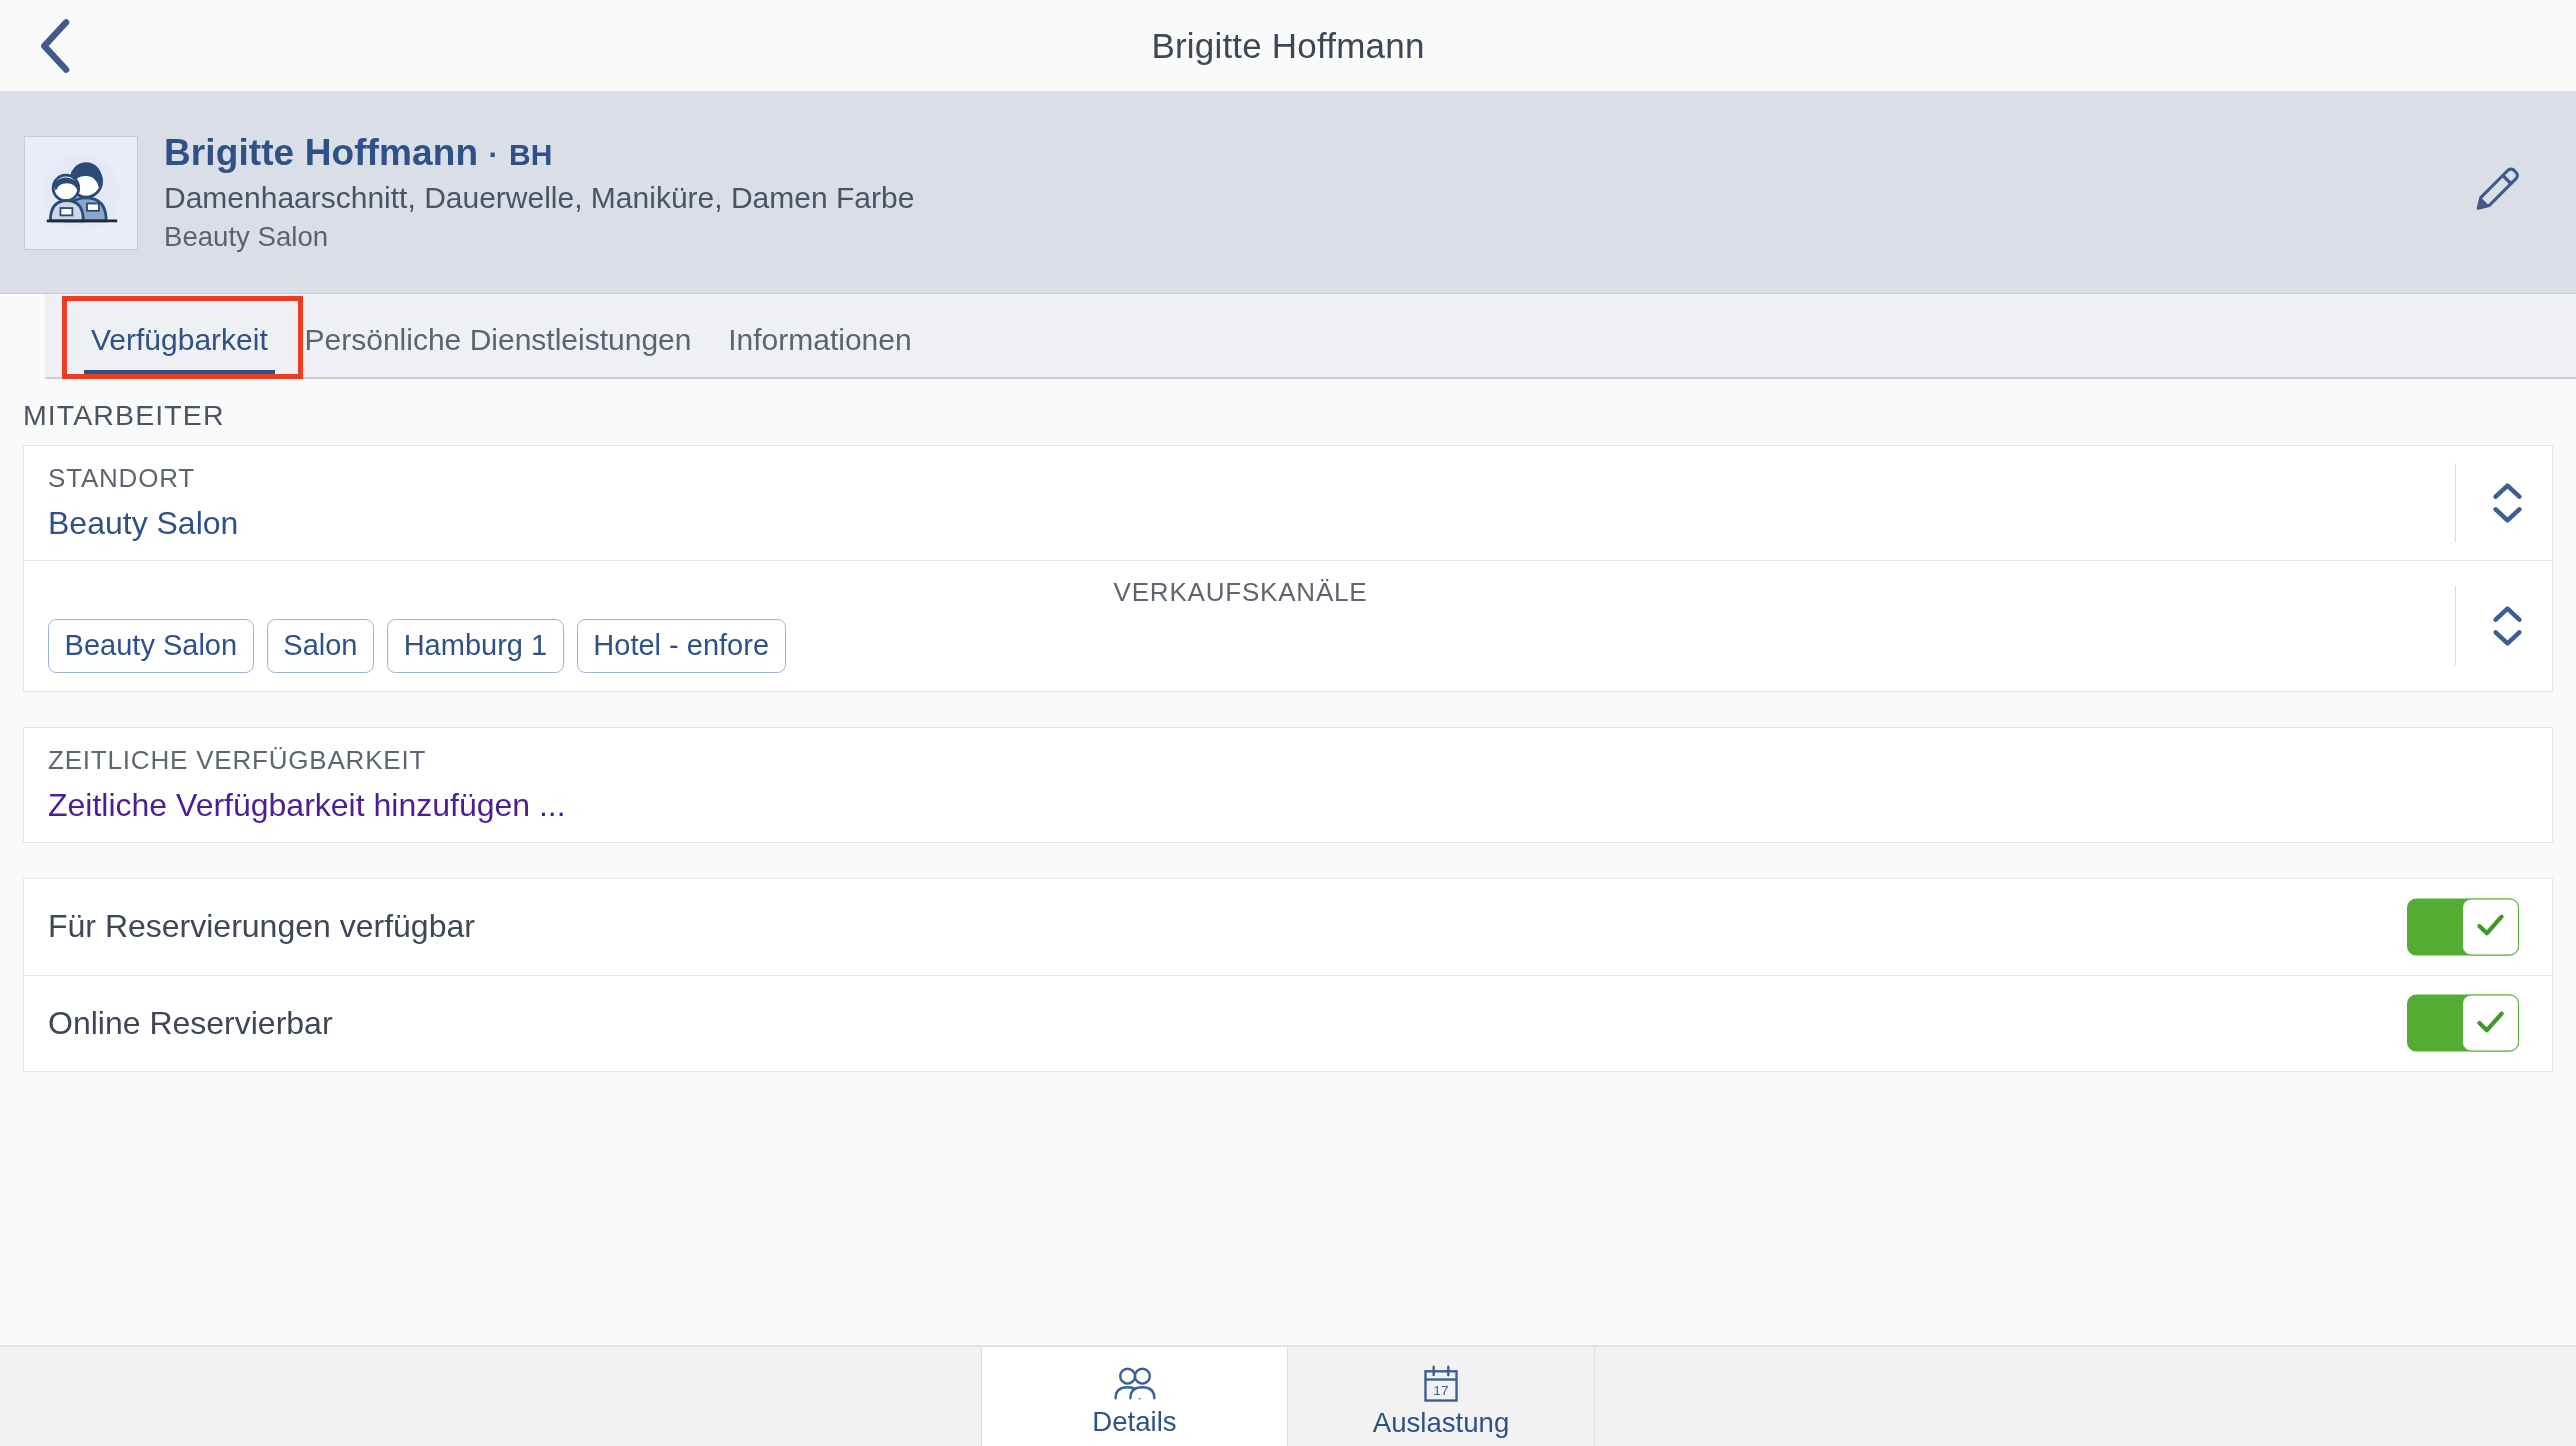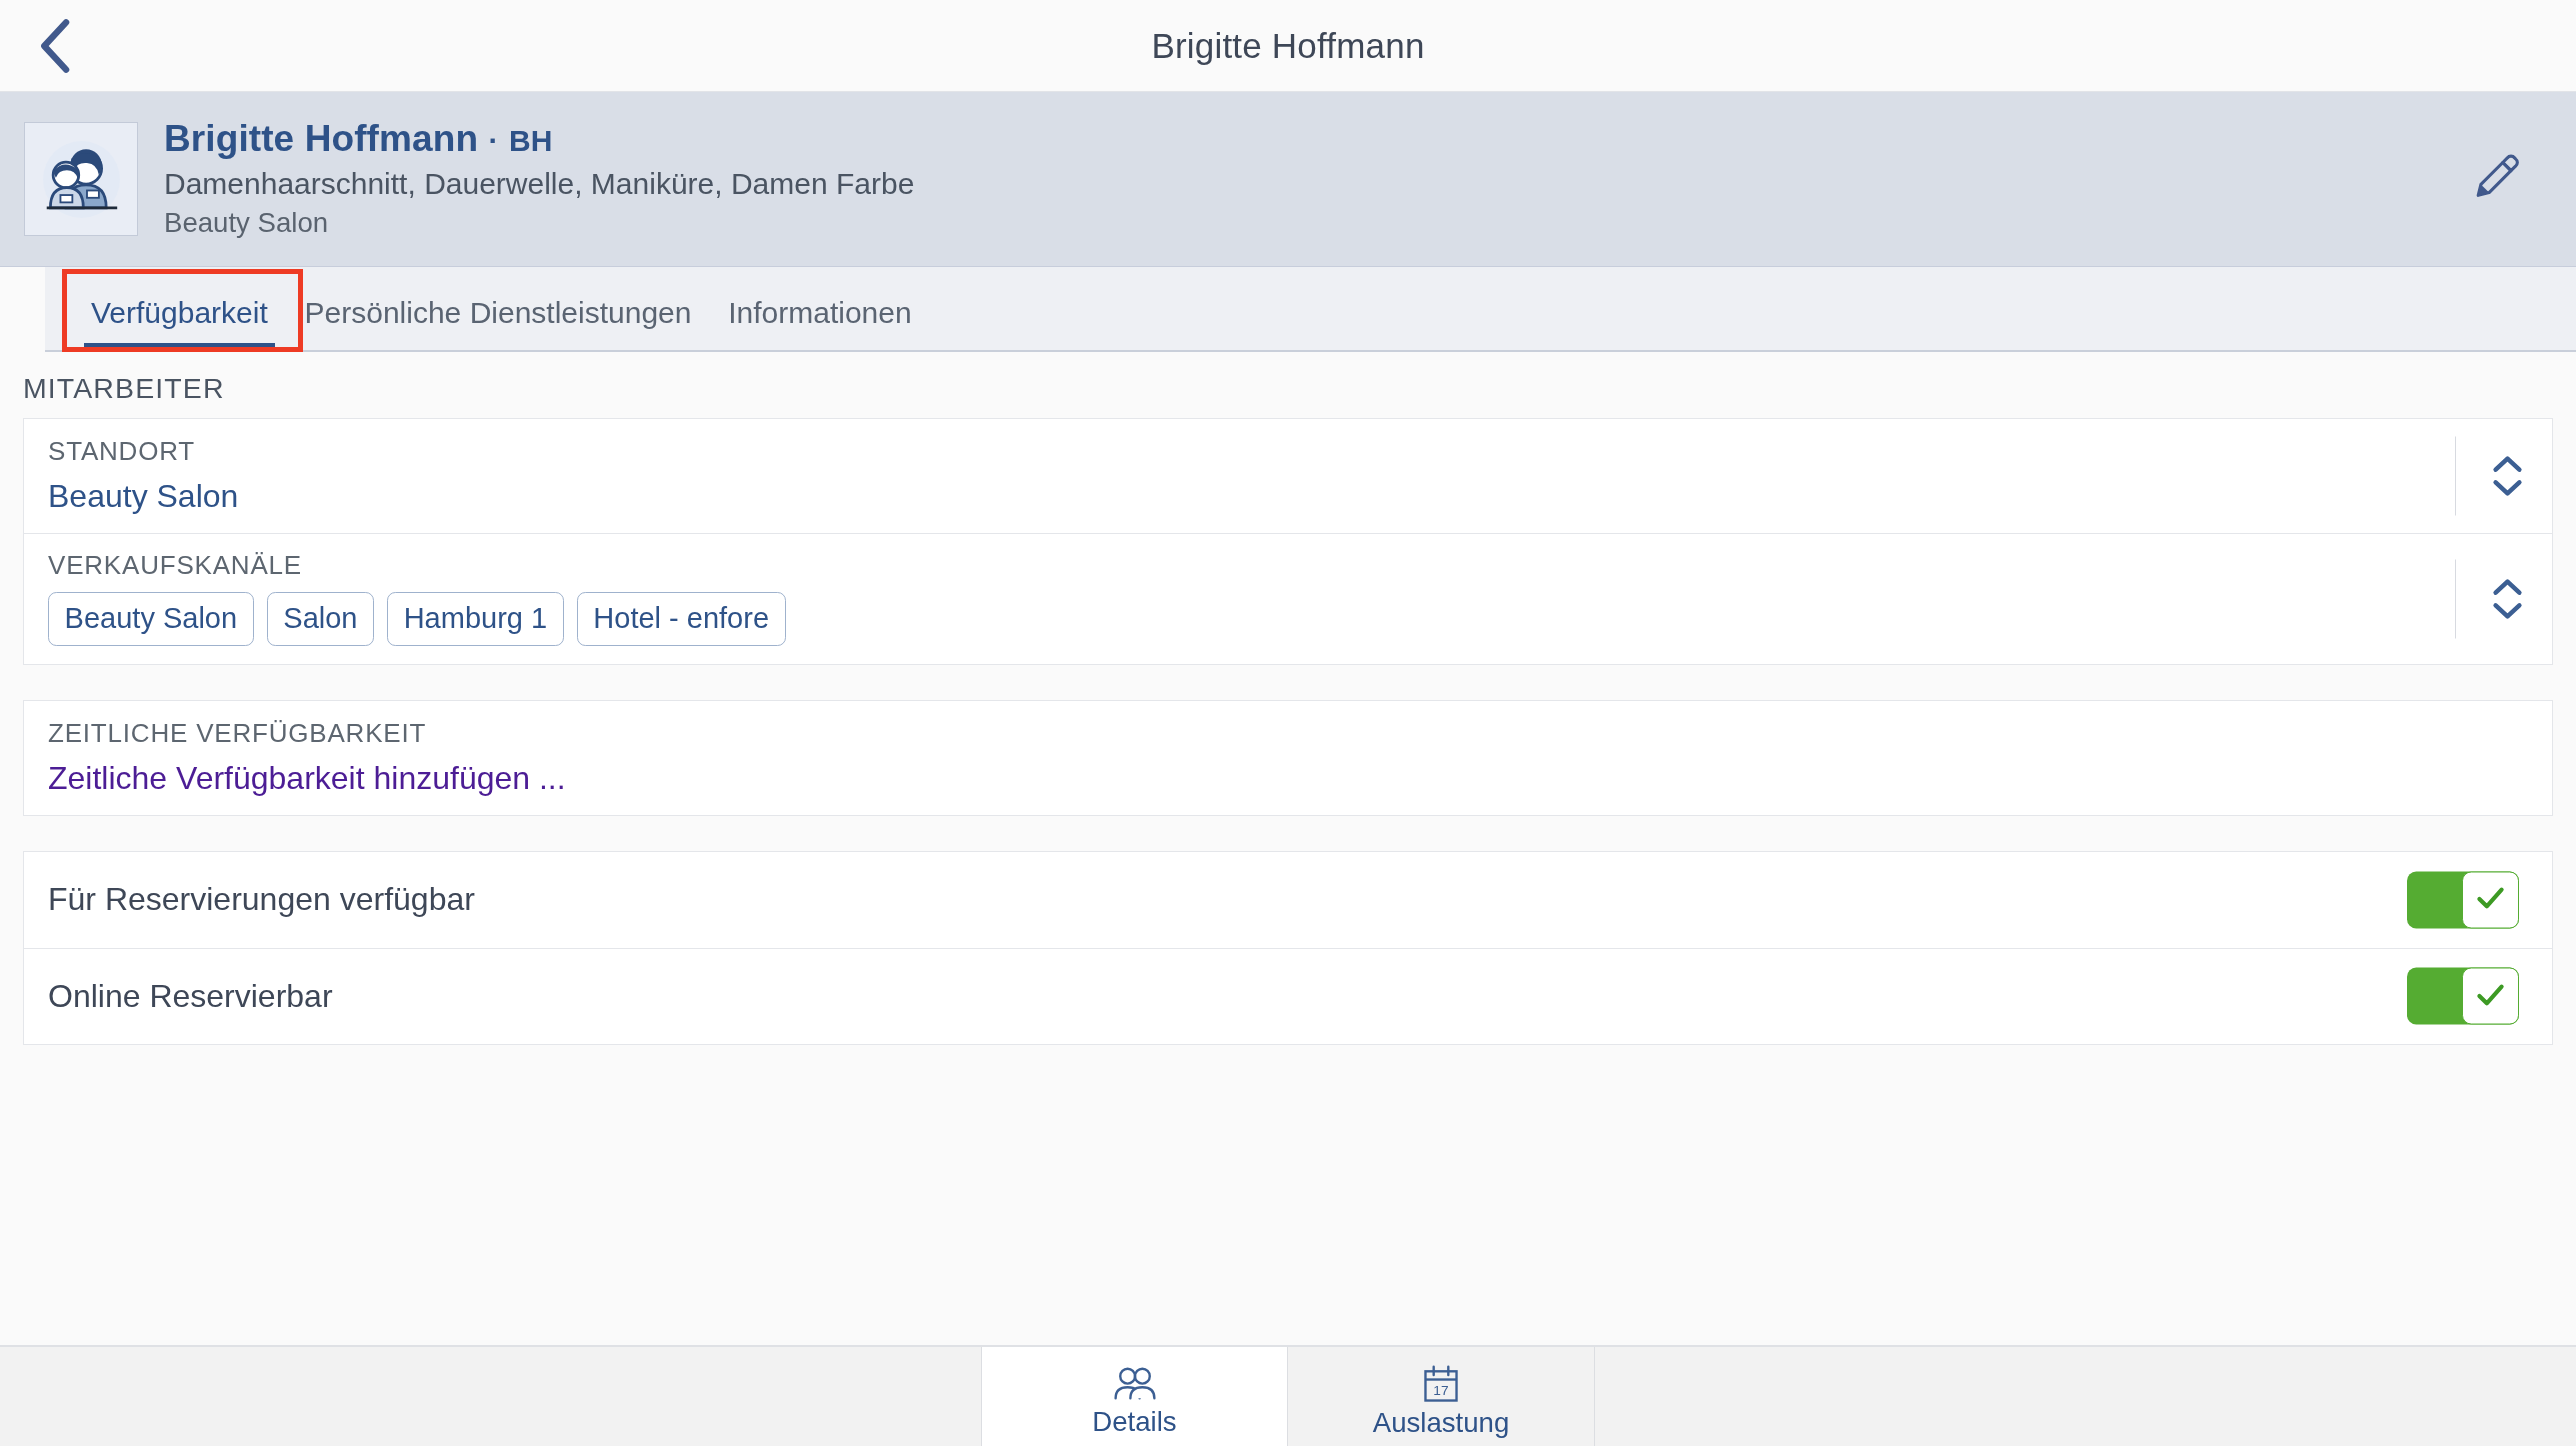--- a/index.html
+++ b/index.html
@@ -28,21 +28,21 @@
   .back-btn svg { display: block; }
   .titlebar-title {
     width: 100%; text-align: center;
     font-size: 35px; color: #3e4757; font-weight: 400;
     letter-spacing: 0.2px;
   }
 
   
   .profile {
     position: relative;
-    height: 175px;
+    height: 202px;
     background: #d9dee7;
     border-bottom: 1.8px solid #c7cddb;
     display: flex; align-items: center;
     padding-left: 24px;
   }
   .avatar {
     width: 114px; height: 114px;
     background: #e9edf5;
     border: 1.8px solid #c3cad8;
     display: flex; align-items: center; justify-content: center;
@@ -113,21 +113,21 @@
     padding: 20px 0 13px 0;
   }
 
   .card-group { background: #ffffff; border: 1.8px solid #e4e6ea; }
   .card-group + .spacer { height: 35px; }
 
   .field {
     position: relative;
     padding: 16.5px 119px 18.4px 24px;
   }
-  .field + .field { border-top: 1.8px solid #e4e6ea; }
+  .field + .field { border-top: 1.8px solid #e4e6ea; text-align: center; }
   .field-label {
     font-size: 26px; color: #5d6670;
     letter-spacing: 0.8px; font-weight: 400;
     margin-bottom: 11px;
   }
   .field-value {
     font-size: 32px; color: #2e5288;
   }
   .field-placeholder {
     font-size: 32px; color: #4c1d95;

